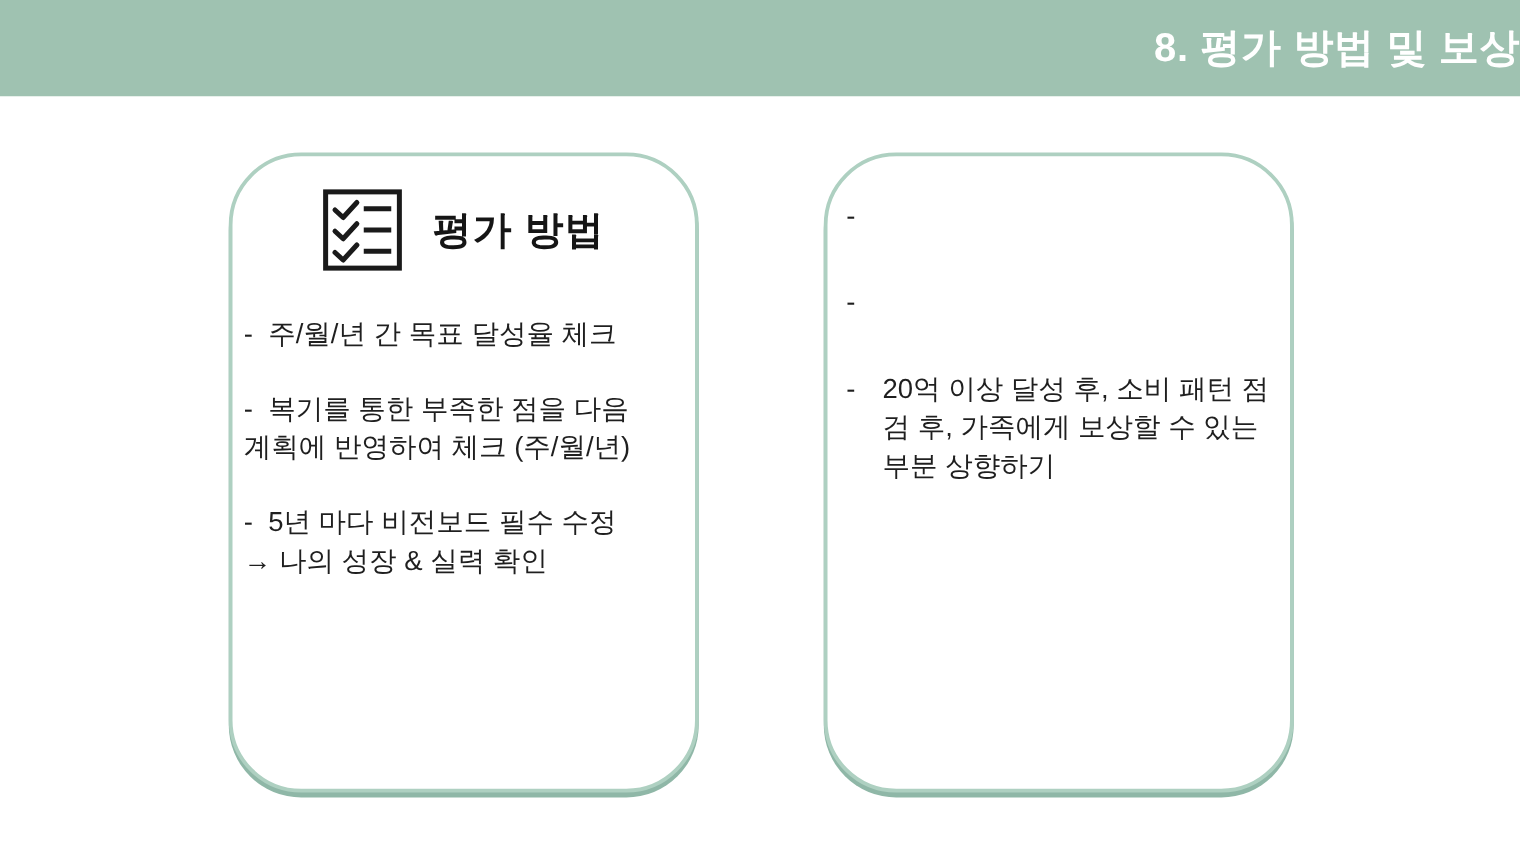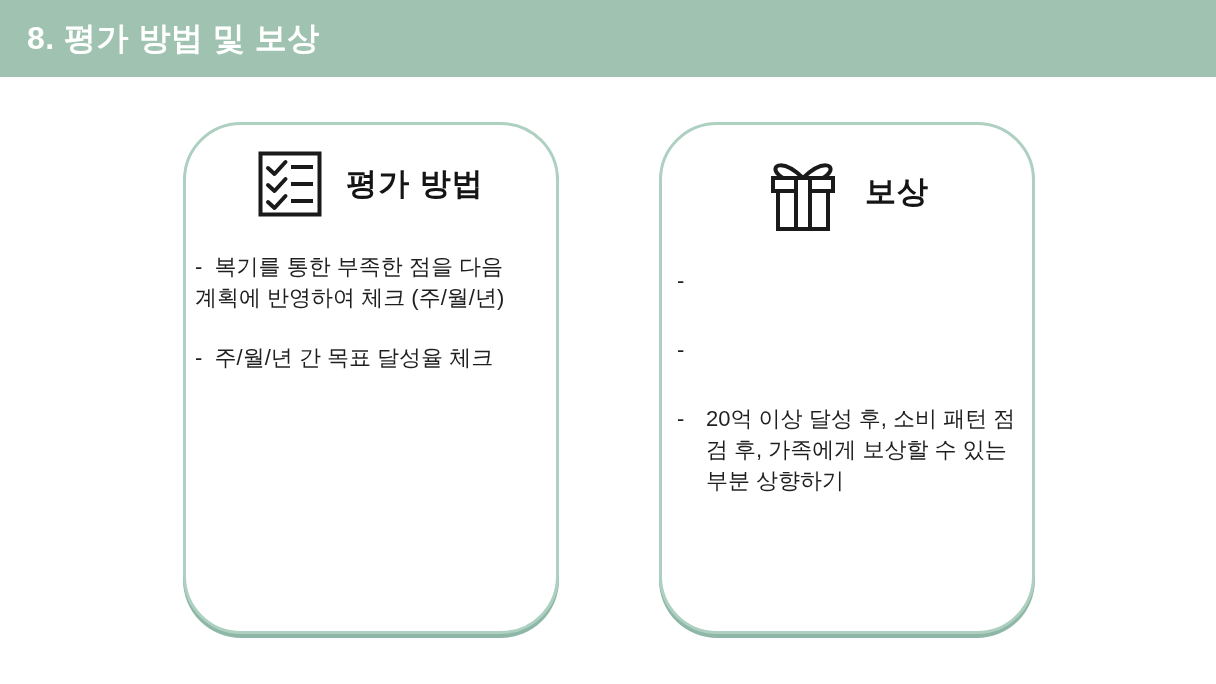--- a/index.html
+++ b/index.html
@@ -6,21 +6,21 @@
   body {
     width:1216px; height:684px; overflow:hidden; background:#ffffff;
     font-family:"Liberation Sans","DejaVu Sans",sans-serif;
     -webkit-font-smoothing:antialiased;
   }
   .slide { position:relative; width:1216px; height:684px; background:#ffffff; }
 
   
   .titlebar {
     position:absolute; top:0; left:0; width:100%; height:77px;
-    background:#9fc2b1; display:flex; align-items:center;
+    background:#9fc2b1; display:flex; align-items:center;justify-content:flex-end;
   }
   .titlebar h1 {
     margin:0 0 0 27px; font-size:32px; font-weight:bold; color:#ffffff;
     letter-spacing:0.5px;
   }
 
   
   .content {
     position:absolute; top:122px; left:183px; width:852px; height:512px;
     display:flex; gap:100px;
@@ -74,39 +74,29 @@
             <path d="M10 34 l6.5 6 l11 -12" fill="none" stroke="#1a1a1a" stroke-width="4" stroke-linecap="round" stroke-linejoin="round"></path>
             <path d="M10 51 l6.5 6 l11 -12" fill="none" stroke="#1a1a1a" stroke-width="4" stroke-linecap="round" stroke-linejoin="round"></path>
             <line x1="33" y1="16" x2="55" y2="16" stroke="#1a1a1a" stroke-width="4"></line>
             <line x1="33" y1="33" x2="55" y2="33" stroke="#1a1a1a" stroke-width="4"></line>
             <line x1="33" y1="50" x2="55" y2="50" stroke="#1a1a1a" stroke-width="4"></line>
           </svg>
         </span>
         <h2>평가 방법</h2>
       </div>
       <div class="card-body">
+        <p class="lbullet">-&nbsp;&nbsp;주/월/년 간 목표 달성율 체크</p>
         <p class="lbullet">-&nbsp;&nbsp;복기를 통한 부족한 점을 다음
 계획에 반영하여 체크 (주/월/년)</p>
-        <p class="lbullet">-&nbsp;&nbsp;주/월/년 간 목표 달성율 체크</p>
+        <p class="lbullet">-&nbsp;&nbsp;5년 마다 비전보드 필수 수정
+→ 나의 성장 &amp; 실력 확인</p>
       </div>
     </section>
 
     <section class="card card-reward">
-      <div class="card-head">
-        <span class="icon">
-          <svg width="76" height="82" viewBox="0 0 76 82">
-            <path d="M38 27 C 18 8, 6 14, 12 22 C 18 30, 30 30, 38 27 Z" fill="none" stroke="#1a1a1a" stroke-width="4" stroke-linejoin="round"></path>
-            <path d="M38 27 C 58 8, 70 14, 64 22 C 58 30, 46 30, 38 27 Z" fill="none" stroke="#1a1a1a" stroke-width="4" stroke-linejoin="round"></path>
-            <rect x="8" y="27" width="60" height="13" fill="#ffffff" stroke="#1a1a1a" stroke-width="4"></rect>
-            <rect x="13" y="40" width="50" height="38" fill="#ffffff" stroke="#1a1a1a" stroke-width="4"></rect>
-            <rect x="31" y="27" width="14" height="51" fill="#ffffff" stroke="#1a1a1a" stroke-width="4"></rect>
-          </svg>
-        </span>
-        <h2>보상</h2>
-      </div>
       <div class="card-body">
         <div class="rbullet">
           <span class="dash">-</span>
         </div>
         <div class="rbullet">
           <span class="dash">-</span>
         </div>
         <div class="rbullet">
           <span class="dash">-</span>
           <span class="btext">20억 이상 달성 후, 소비 패턴 점

